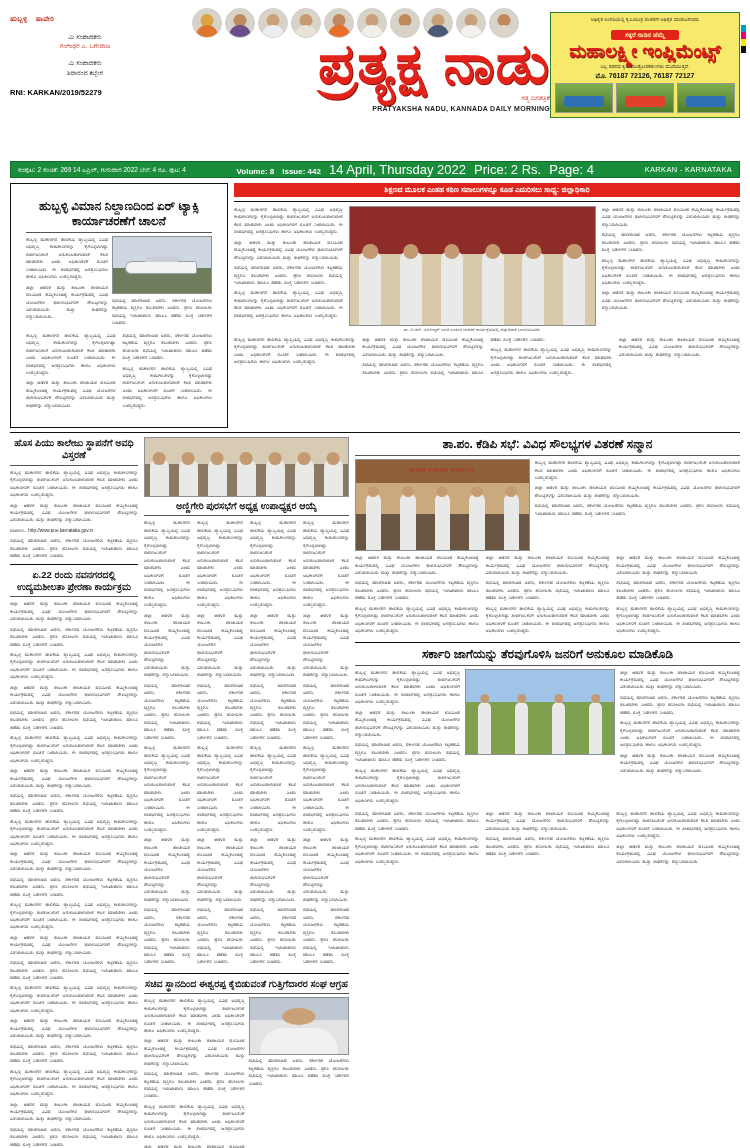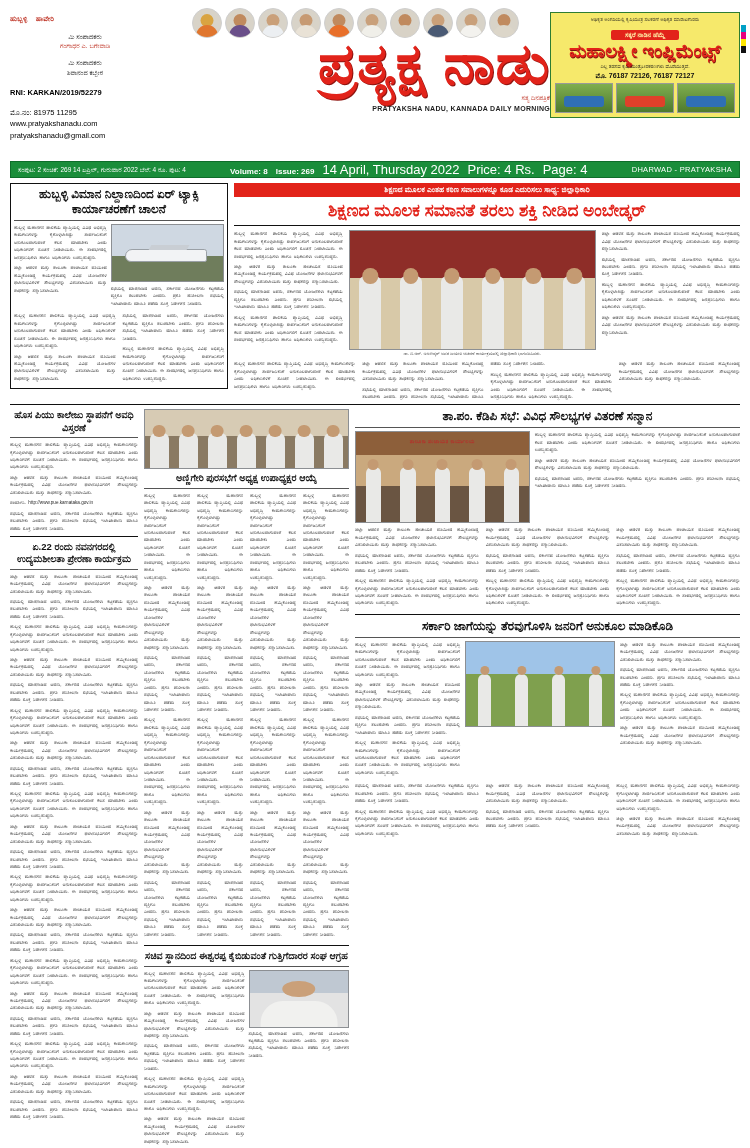--- a/index.html
+++ b/index.html
@@ -141,25 +141,20 @@
       </div>
       <div class="mh-role">
         <div>ಮಿ ಸಂಪಾದಕರು</div>
         <div class="nm">ಗಂಗಾಧರ ಎ. ಬಗೇವಾಡಿ</div>
       </div>
       <div class="mh-role">
         <div>ಮಿ ಸಂಪಾದಕರು</div>
         <div>ಶಿವಾನಂದ ಕಬ್ಬೇರ</div>
       </div>
       <div class="mh-rni">RNI: KARKAN/2019/52279</div>
-      <div class="mh-contact">
-        <div>ಮೊ.ನಂ: 81975 11295</div>
-        <div>www.pratyakshanadu.com</div>
-        <div>pratyakshanadu@gmail.com</div>
-      </div>
     </div>
 
     <div class="mh-center">
       <div class="leaders">
         <div class="leader">
             <i style="background:#d9a441"></i>
             <b style="background:#e0762e"></b>
           </div>
         <div class="leader">
             <i style="background:#c08a5e"></i>
@@ -222,32 +217,32 @@
             <div style="background:#111"></div>
         </div>
       </div>
     </div>
   </div>
 
   <div class="greenbar">
     <div class="gb-kn">ಸಂಪುಟ: 2   ಸಂಚಿಕೆ: 269  14 ಏಪ್ರಿಲ್, ಗುರುವಾರ 2022   ಬೆಲೆ: 4 ರೂ.   ಪುಟ: 4</div>
     <div class="gb-en">
       <span>Volume: 8</span>
-      <span>Issue: 269</span>
+      <span>Issue: 442</span>
       <span class="lt">14 April, Thursday 2022</span>
-      <span class="lt">Price: 4 Rs.</span>
+      <span class="lt">Price: 2 Rs.</span>
       <span class="lt">Page: 4</span>
     </div>
-    <div class="gb-loc">DHARWAD - PRATYAKSHA</div>
+    <div class="gb-loc">KARKAN - KARNATAKA</div>
   </div>
 
   <div class="body-grid">
 
     <div class="col-l">
-      <div class="box-rule" style="padding:3px;">
+      <div class="box-rule" style="padding:15px;">
         <div class="hl-kn-md">ಹುಬ್ಬಳ್ಳಿ ವಿಮಾನ ನಿಲ್ದಾಣದಿಂದ ಏರ್ ಟ್ಯಾಕ್ಸಿ ಕಾರ್ಯಾಚರಣೆಗೆ ಚಾಲನೆ</div>
         <div class="rule-thin"></div>
         <div style="display:flex; gap:4px;">
           <div class="txt" style="width:45%;">
             <p>ಹುಬ್ಬಳ್ಳಿ ಮಹಾನಗರ ಪಾಲಿಕೆಯ ವ್ಯಾಪ್ತಿಯಲ್ಲಿ ವಿವಿಧ ಅಭಿವೃದ್ಧಿ ಕಾಮಗಾರಿಗಳನ್ನು ಕೈಗೊಳ್ಳಲಾಗಿದ್ದು ಸಾರ್ವಜನಿಕರಿಗೆ ಅನುಕೂಲವಾಗುವಂತೆ ಕೆಲಸ ಮಾಡಬೇಕು ಎಂದು ಅಧಿಕಾರಿಗಳಿಗೆ ಸೂಚನೆ ನೀಡಲಾಯಿತು. ಈ ಸಂದರ್ಭದಲ್ಲಿ ಜನಪ್ರತಿನಿಧಿಗಳು ಹಾಗೂ ಅಧಿಕಾರಿಗಳು ಉಪಸ್ಥಿತರಿದ್ದರು.</p>
             <p>ಜಿಲ್ಲಾ ಆಡಳಿತ ಮತ್ತು ತಾಲೂಕಾ ಪಂಚಾಯತ ವತಿಯಿಂದ ಹಮ್ಮಿಕೊಂಡಿದ್ದ ಕಾರ್ಯಕ್ರಮದಲ್ಲಿ ವಿವಿಧ ಯೋಜನೆಗಳ ಫಲಾನುಭವಿಗಳಿಗೆ ಸೌಲಭ್ಯಗಳನ್ನು ವಿತರಿಸಲಾಯಿತು ಮತ್ತು ಸಾಧಕರನ್ನು ಸನ್ಮಾನಿಸಲಾಯಿತು.</p>
           </div>
           <div style="width:55%;">
             <div class="photo plane" style="height:58px;"></div>
             <div class="txt" style="margin-top:3px;">
@@ -259,21 +254,20 @@
           <p>ಹುಬ್ಬಳ್ಳಿ ಮಹಾನಗರ ಪಾಲಿಕೆಯ ವ್ಯಾಪ್ತಿಯಲ್ಲಿ ವಿವಿಧ ಅಭಿವೃದ್ಧಿ ಕಾಮಗಾರಿಗಳನ್ನು ಕೈಗೊಳ್ಳಲಾಗಿದ್ದು ಸಾರ್ವಜನಿಕರಿಗೆ ಅನುಕೂಲವಾಗುವಂತೆ ಕೆಲಸ ಮಾಡಬೇಕು ಎಂದು ಅಧಿಕಾರಿಗಳಿಗೆ ಸೂಚನೆ ನೀಡಲಾಯಿತು. ಈ ಸಂದರ್ಭದಲ್ಲಿ ಜನಪ್ರತಿನಿಧಿಗಳು ಹಾಗೂ ಅಧಿಕಾರಿಗಳು ಉಪಸ್ಥಿತರಿದ್ದರು.</p>
           <p>ಜಿಲ್ಲಾ ಆಡಳಿತ ಮತ್ತು ತಾಲೂಕಾ ಪಂಚಾಯತ ವತಿಯಿಂದ ಹಮ್ಮಿಕೊಂಡಿದ್ದ ಕಾರ್ಯಕ್ರಮದಲ್ಲಿ ವಿವಿಧ ಯೋಜನೆಗಳ ಫಲಾನುಭವಿಗಳಿಗೆ ಸೌಲಭ್ಯಗಳನ್ನು ವಿತರಿಸಲಾಯಿತು ಮತ್ತು ಸಾಧಕರನ್ನು ಸನ್ಮಾನಿಸಲಾಯಿತು.</p>
           <p>ಸಭೆಯಲ್ಲಿ ಮಾತನಾಡಿದ ಅವರು, ಸರ್ಕಾರದ ಯೋಜನೆಗಳು ಕಟ್ಟಕಡೆಯ ವ್ಯಕ್ತಿಗೂ ತಲುಪಬೇಕು ಎಂದರು. ಪ್ರಗತಿ ಪರಿಶೀಲನಾ ಸಭೆಯಲ್ಲಿ ಇಲಾಖಾವಾರು ಮಾಹಿತಿ ಪಡೆದು ಸೂಕ್ತ ನಿರ್ದೇಶನ ನೀಡಿದರು.</p>
           <p>ಹುಬ್ಬಳ್ಳಿ ಮಹಾನಗರ ಪಾಲಿಕೆಯ ವ್ಯಾಪ್ತಿಯಲ್ಲಿ ವಿವಿಧ ಅಭಿವೃದ್ಧಿ ಕಾಮಗಾರಿಗಳನ್ನು ಕೈಗೊಳ್ಳಲಾಗಿದ್ದು ಸಾರ್ವಜನಿಕರಿಗೆ ಅನುಕೂಲವಾಗುವಂತೆ ಕೆಲಸ ಮಾಡಬೇಕು ಎಂದು ಅಧಿಕಾರಿಗಳಿಗೆ ಸೂಚನೆ ನೀಡಲಾಯಿತು. ಈ ಸಂದರ್ಭದಲ್ಲಿ ಜನಪ್ರತಿನಿಧಿಗಳು ಹಾಗೂ ಅಧಿಕಾರಿಗಳು ಉಪಸ್ಥಿತರಿದ್ದರು.</p>
         </div>
       </div>
     </div>
 
     <div class="col-m">
       <div class="kicker">ಶಿಕ್ಷಣದ ಮೂಲಕ ಎಂತಹ ಕಠಿಣ ಸವಾಲುಗಳನ್ನೂ ಕೂಡ ಎದುರಿಸಲು ಸಾಧ್ಯ: ಜಿಲ್ಲಾಧಿಕಾರಿ</div>
-      <div class="hl-kn-lg hl-red" style="margin:3px 0 4px;">ಶಿಕ್ಷಣದ ಮೂಲಕ ಸಮಾನತೆ ತರಲು ಶಕ್ತಿ ನೀಡಿದ ಅಂಬೇಡ್ಕರ್</div>
       <div class="rule"></div>
       <div style="display:flex; gap:6px;">
         <div class="txt" style="width:22%;">
           <p>ಹುಬ್ಬಳ್ಳಿ ಮಹಾನಗರ ಪಾಲಿಕೆಯ ವ್ಯಾಪ್ತಿಯಲ್ಲಿ ವಿವಿಧ ಅಭಿವೃದ್ಧಿ ಕಾಮಗಾರಿಗಳನ್ನು ಕೈಗೊಳ್ಳಲಾಗಿದ್ದು ಸಾರ್ವಜನಿಕರಿಗೆ ಅನುಕೂಲವಾಗುವಂತೆ ಕೆಲಸ ಮಾಡಬೇಕು ಎಂದು ಅಧಿಕಾರಿಗಳಿಗೆ ಸೂಚನೆ ನೀಡಲಾಯಿತು. ಈ ಸಂದರ್ಭದಲ್ಲಿ ಜನಪ್ರತಿನಿಧಿಗಳು ಹಾಗೂ ಅಧಿಕಾರಿಗಳು ಉಪಸ್ಥಿತರಿದ್ದರು.</p>
           <p>ಜಿಲ್ಲಾ ಆಡಳಿತ ಮತ್ತು ತಾಲೂಕಾ ಪಂಚಾಯತ ವತಿಯಿಂದ ಹಮ್ಮಿಕೊಂಡಿದ್ದ ಕಾರ್ಯಕ್ರಮದಲ್ಲಿ ವಿವಿಧ ಯೋಜನೆಗಳ ಫಲಾನುಭವಿಗಳಿಗೆ ಸೌಲಭ್ಯಗಳನ್ನು ವಿತರಿಸಲಾಯಿತು ಮತ್ತು ಸಾಧಕರನ್ನು ಸನ್ಮಾನಿಸಲಾಯಿತು.</p>
           <p>ಸಭೆಯಲ್ಲಿ ಮಾತನಾಡಿದ ಅವರು, ಸರ್ಕಾರದ ಯೋಜನೆಗಳು ಕಟ್ಟಕಡೆಯ ವ್ಯಕ್ತಿಗೂ ತಲುಪಬೇಕು ಎಂದರು. ಪ್ರಗತಿ ಪರಿಶೀಲನಾ ಸಭೆಯಲ್ಲಿ ಇಲಾಖಾವಾರು ಮಾಹಿತಿ ಪಡೆದು ಸೂಕ್ತ ನಿರ್ದೇಶನ ನೀಡಿದರು.</p>
           <p>ಹುಬ್ಬಳ್ಳಿ ಮಹಾನಗರ ಪಾಲಿಕೆಯ ವ್ಯಾಪ್ತಿಯಲ್ಲಿ ವಿವಿಧ ಅಭಿವೃದ್ಧಿ ಕಾಮಗಾರಿಗಳನ್ನು ಕೈಗೊಳ್ಳಲಾಗಿದ್ದು ಸಾರ್ವಜನಿಕರಿಗೆ ಅನುಕೂಲವಾಗುವಂತೆ ಕೆಲಸ ಮಾಡಬೇಕು ಎಂದು ಅಧಿಕಾರಿಗಳಿಗೆ ಸೂಚನೆ ನೀಡಲಾಯಿತು. ಈ ಸಂದರ್ಭದಲ್ಲಿ ಜನಪ್ರತಿನಿಧಿಗಳು ಹಾಗೂ ಅಧಿಕಾರಿಗಳು ಉಪಸ್ಥಿತರಿದ್ದರು.</p>
         </div>
         <div style="width:50%;">
           <div class="photo stage group-photo" style="height:120px;">

